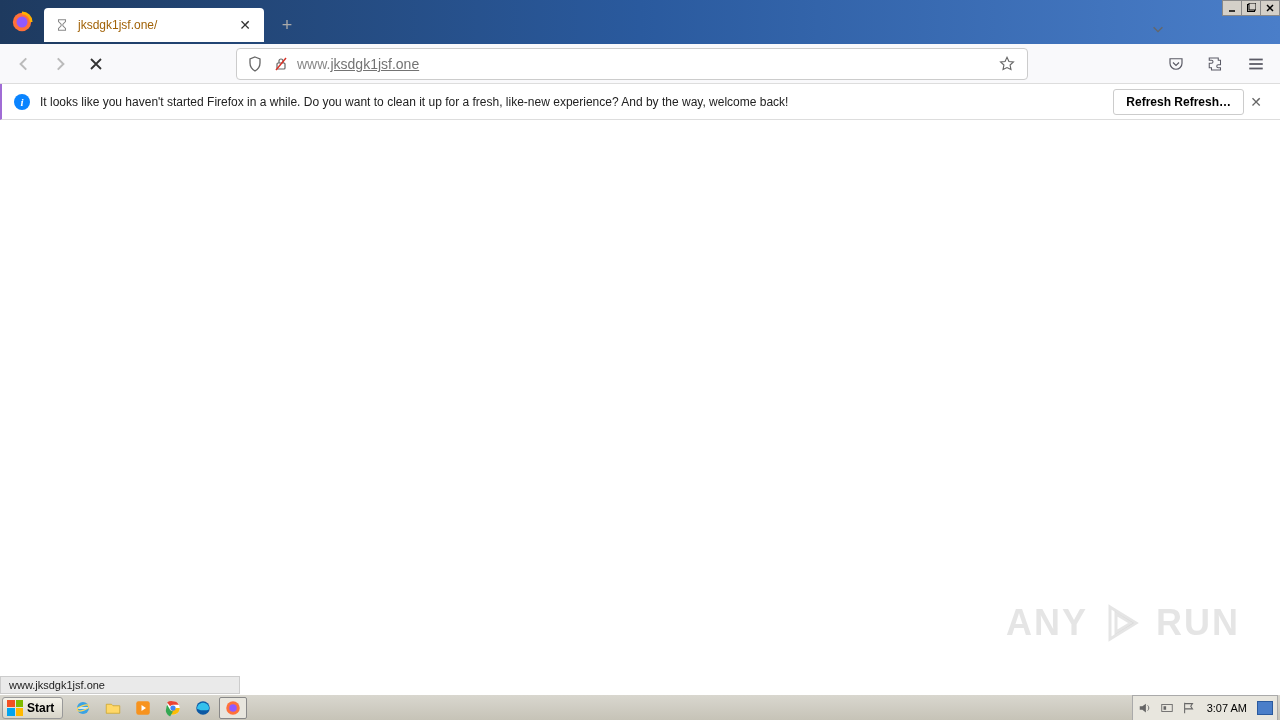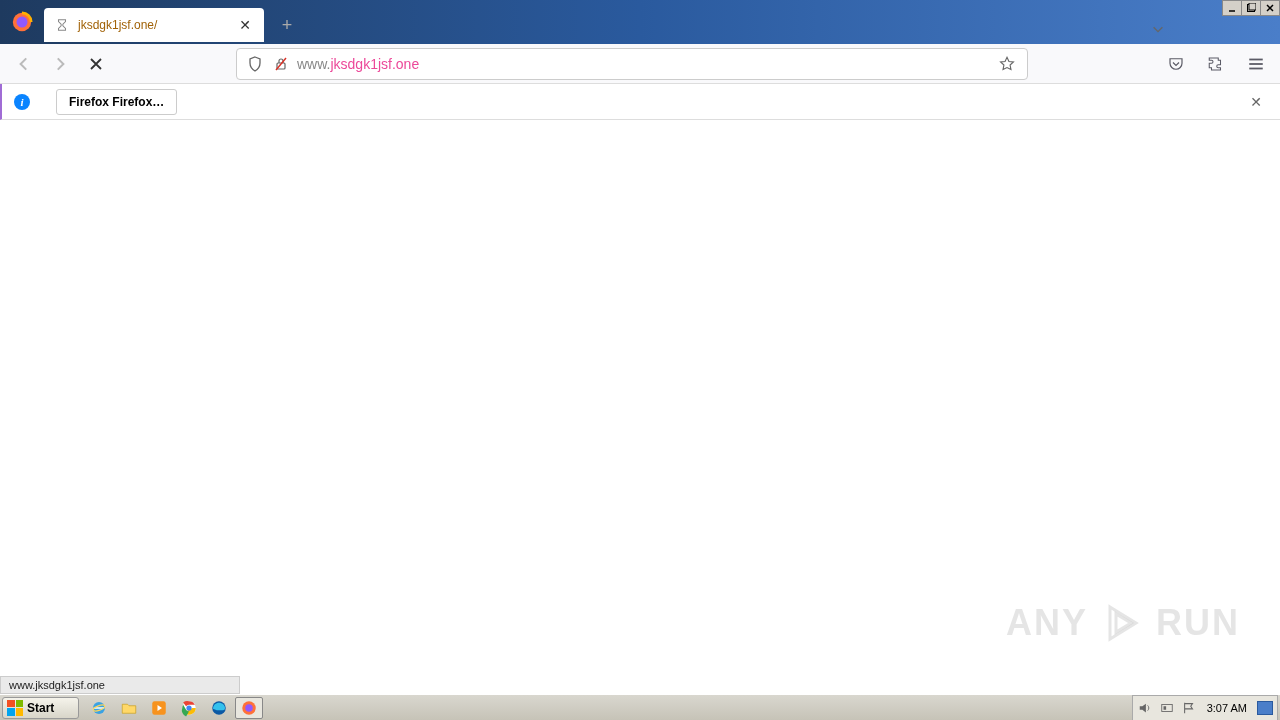--- a/index.html
+++ b/index.html
@@ -20,21 +20,21 @@
   .winbtn { width: 20px; height: 16px; background: #d4d0c8; border: 1px solid #888; display: flex; align-items: center; justify-content: center; font-size: 9px; cursor: pointer; margin-left: -1px;}
   .winbtn svg { width: 10px; height: 10px; }
 
   
   .toolbar { height: 40px; background: #f9f9fb; border-bottom: 1px solid #ddd; display: flex; align-items: center; padding: 0 8px; gap: 4px; }
   .nav-btn { width: 32px; height: 32px; display: flex; align-items: center; justify-content: center; color: #888; border-radius: 4px; }
   .nav-btn.enabled { color: #333; cursor: pointer; }
   .urlbar { flex: 1; height: 32px; background: #fff; border: 1px solid #ccc; border-radius: 4px; display: flex; align-items: center; padding: 0 8px; margin: 0 120px 0 120px; }
   .urlbar-icon { width: 20px; height: 20px; display: flex; align-items: center; justify-content: center; color: #666; margin-right: 6px; }
   .url-text { flex: 1; font-size: 14px; color: #888; }
-  .url-text .domain { color: #ec4899; }
+  .url-text .domain { color: #737373; text-decoration: underline; }
   .star-btn { width: 24px; height: 24px; display: flex; align-items: center; justify-content: center; color: #666; cursor: pointer; }
   .toolbar-right { display: flex; gap: 8px; margin-left: 8px; }
   .tool-icon { width: 32px; height: 32px; display: flex; align-items: center; justify-content: center; color: #5b5b66; cursor: pointer; border-radius: 4px; }
 
   
   .notif { height: 36px; border-bottom: 1px solid #ddd; display: flex; align-items: center; padding: 0 12px; border-left: 2px solid #a06cd5; background: #fff; }
   .notif-icon { width: 16px; height: 16px; border-radius: 50%; background: #0a84ff; color: #fff; display: flex; align-items: center; justify-content: center; font-size: 11px; font-weight: bold; margin-right: 10px; font-style: italic; font-family: Georgia, serif;}
   .notif-text { flex: 1; font-size: 12px; color: #222; }
   .notif-btn { background: #fff; border: 1px solid #ccc; border-radius: 3px; padding: 5px 12px; font-size: 12px; font-weight: 600; cursor: pointer; margin-left: 16px; }
   .notif-close { width: 24px; height: 24px; display: flex; align-items: center; justify-content: center; color: #666; cursor: pointer; margin-left: auto; font-size: 14px; }
@@ -44,21 +44,21 @@
 
   
   .statusbar { position: absolute; bottom: 26px; left: 0; background: #eaeaea; border: 1px solid #ccc; padding: 2px 8px; font-size: 11px; color: #222; min-width: 240px; }
 
   
   .watermark { position: absolute; right: 40px; bottom: 50px; font-size: 36px; font-weight: 700; color: rgba(150,150,150,0.25); letter-spacing: 2px; display: flex; align-items: center; gap: 14px; font-family: Liberation Sans, sans-serif;}
   .watermark-play { width: 40px; height: 40px; }
 
   
   .taskbar { position: absolute; bottom: 0; left: 0; right: 0; height: 26px; background: linear-gradient(#d9d7cf, #c6c3b7); border-top: 1px solid #fff; display: flex; align-items: center; }
-  .start-btn { height: 22px; margin: 0 2px; padding: 0 24px 0 4px; background: linear-gradient(#f5f3eb, #d8d5c9); border: 1px solid #999; border-radius: 3px; display: flex; align-items: center; gap: 4px; font-size: 12px; font-weight: bold; cursor: pointer; }
+  .start-btn { height: 22px; margin: 0 2px; padding: 0 8px 0 4px; background: linear-gradient(#f5f3eb, #d8d5c9); border: 1px solid #999; border-radius: 3px; display: flex; align-items: center; gap: 4px; font-size: 12px; font-weight: bold; cursor: pointer; }
   .start-logo { width: 16px; height: 16px; display: grid; grid-template-columns: 1fr 1fr; grid-template-rows: 1fr 1fr; gap: 1px; }
   .start-logo div:nth-child(1){background:#f25022;} .start-logo div:nth-child(2){background:#7fba00;} .start-logo div:nth-child(3){background:#00a4ef;} .start-logo div:nth-child(4){background:#ffb900;}
   .task-icons { display: flex; gap: 2px; margin-left: 4px; }
   .task-icon { width: 28px; height: 22px; display: flex; align-items: center; justify-content: center; cursor: pointer; border: 1px solid transparent; border-radius: 2px;}
   .task-icon.active { border: 1px solid #888; background: #e8e6de; }
   .tray { margin-left: auto; display: flex; align-items: center; height: 22px; border: 1px solid #aaa; background: #e8e6de; padding: 12px 4px; gap: 6px; margin-right: 2px;}
   .tray-icon { width: 16px; height: 16px; display: flex; align-items: center; justify-content: center; color: #555; }
   .tray-time { font-size: 11px; padding: 0 4px; }
   .tray-show { width: 16px; height: 14px; background: #4a7ec9; border: 1px solid #2a5a9e; }
 </style>
@@ -167,21 +167,22 @@
           <line x1="2" y1="4" x2="14" y2="4" stroke="#5b5b66" stroke-width="1.6"></line>
           <line x1="2" y1="8" x2="14" y2="8" stroke="#5b5b66" stroke-width="1.6"></line>
           <line x1="2" y1="12" x2="14" y2="12" stroke="#5b5b66" stroke-width="1.6"></line>
         </svg>
     </div>
   </div>
 </div>
 
 <div class="notif">
   <div class="notif-icon">i</div>
-  <button class="notif-btn">Firefox Firefox…</button>
+  <span class="notif-text">It looks like you haven't started Firefox in a while. Do you want to clean it up for a fresh, like-new experience? And by the way, welcome back!</span>
+  <button class="notif-btn">Refresh Refresh…</button>
   <div class="notif-close">✕</div>
 </div>
 
 <div class="content">
   <div class="watermark">
     <span>ANY</span>
     <svg class="watermark-play" viewBox="0 0 40 40">
         <path d="M8 4l26 16L8 36z" fill="none" stroke="rgba(150,150,150,0.25)" stroke-width="3"></path>
         <path d="M14 11l15 9-15 9z" fill="none" stroke="rgba(150,150,150,0.25)" stroke-width="3"></path>
       </svg>

